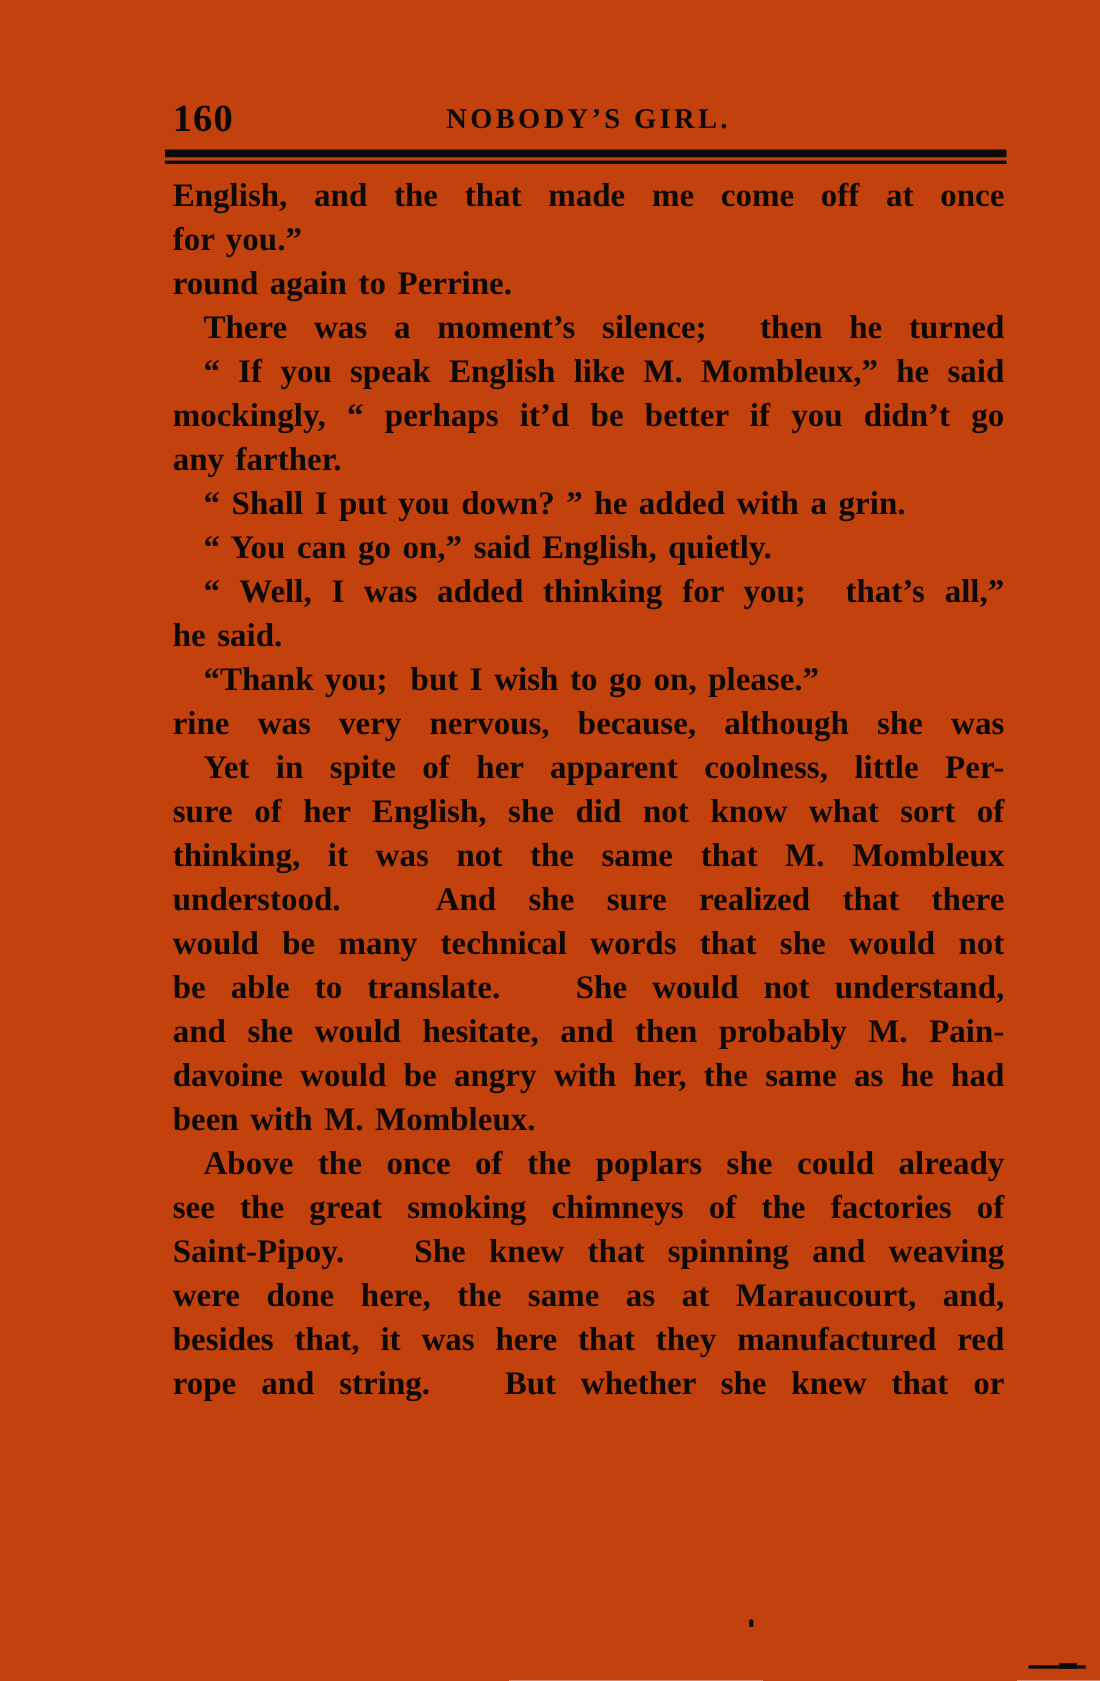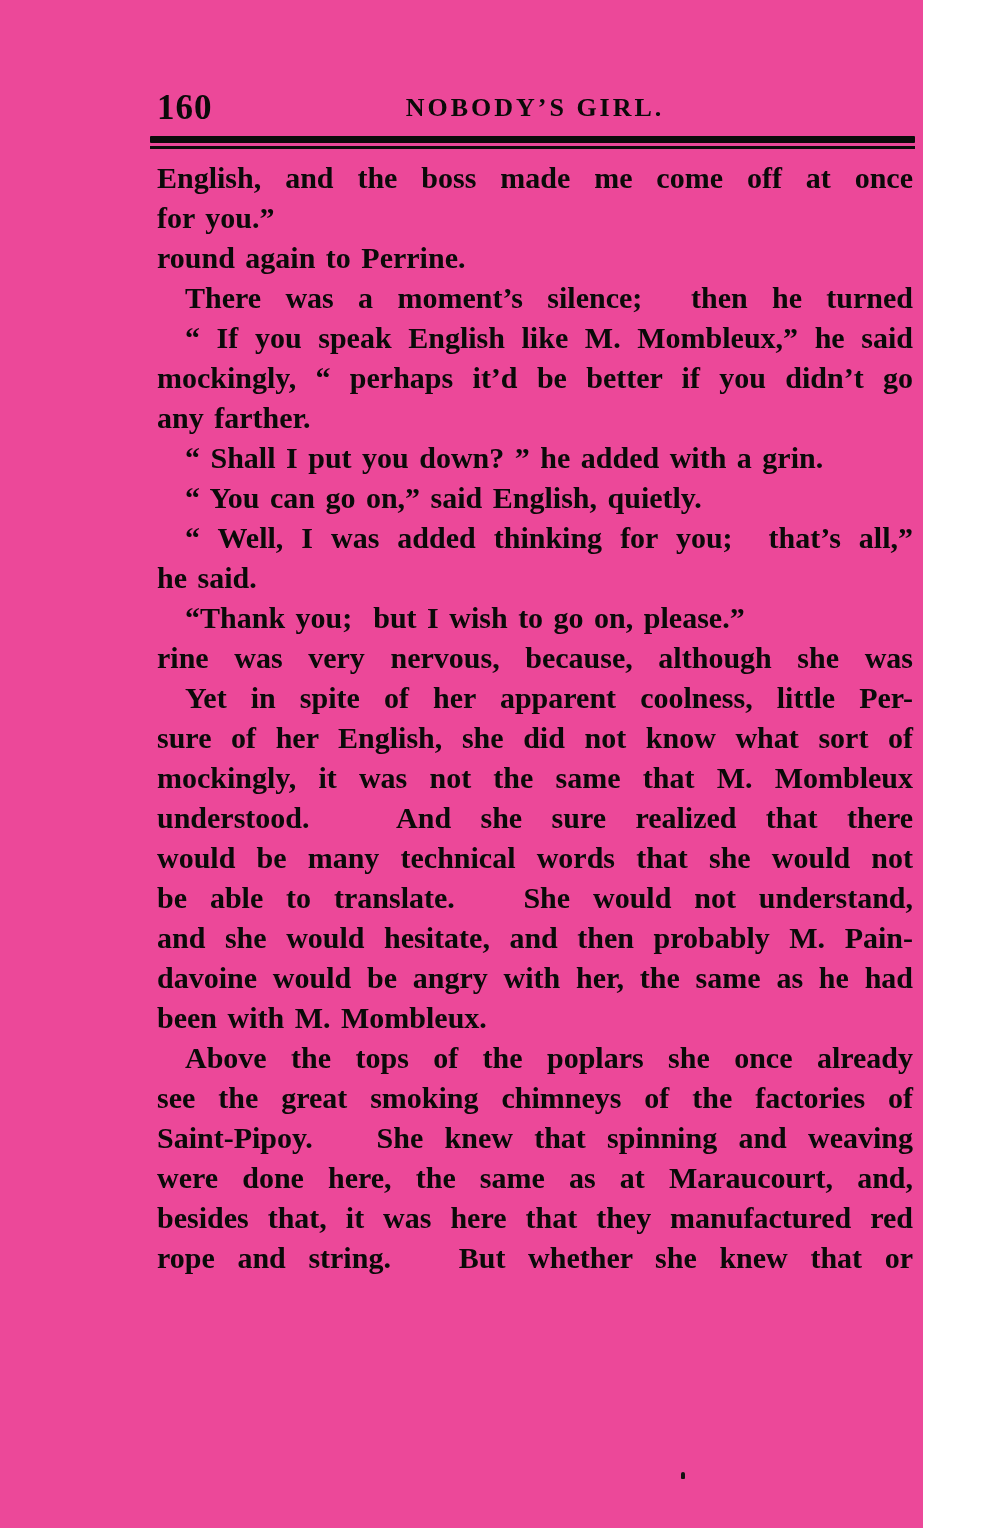--- a/index.html
+++ b/index.html
@@ -2,23 +2,23 @@
 <html><head>
 <meta charset="utf-8">
 <style>
   html, body {
     margin: 0;
     padding: 0;
     background: #ffffff;
   }
   .page {
     position: relative;
-    width: 923px;
+    width: 1000px;
     height: 1528px;
-    background: #ec4899;
+    background: #c2410c;
     overflow: hidden;
     font-family: "Liberation Serif", "DejaVu Serif", serif;
     color: #0b0a09;
   }
   
   .header {
     position: absolute;
     left: 157px;
     top: 88px;
     width: 756px;
@@ -116,21 +116,21 @@
   <div class="header">
     <span class="pagenum">160</span>
     <span class="runhead">NOBODY’S GIRL.</span>
   </div>
 
   <div class="rule-thick"></div>
   <div class="rule-thin"></div>
 
   <div class="body-text" id="body-text">
       <div class="paragraph">
-        <div class="line just">English, and the boss made me come off at once</div>
+        <div class="line just">English, and the that made me come off at once</div>
         <div class="line">for you.”</div>
       </div>
       <div class="paragraph">
         <div class="line">round again to Perrine.</div>
         <div class="line just indent">There was a moment’s silence;  then he turned</div>
       </div>
       <div class="paragraph">
         <div class="line just indent">“ If you speak English like M. Mombleux,” he said</div>
         <div class="line just">mockingly, “ perhaps it’d be better if you didn’t go</div>
         <div class="line">any farther.</div>
@@ -145,30 +145,30 @@
         <div class="line just indent">“ Well, I was added thinking for you;  that’s all,”</div>
         <div class="line">he said.</div>
       </div>
       <div class="paragraph">
         <div class="line indent">“Thank you;  but I wish to go on, please.”</div>
       </div>
       <div class="paragraph">
         <div class="line just">rine was very nervous, because, although she was</div>
         <div class="line just indent">Yet in spite of her apparent coolness, little Per-</div>
         <div class="line just">sure of her English, she did not know what sort of</div>
-        <div class="line just">mockingly, it was not the same that M. Mombleux</div>
+        <div class="line just">thinking, it was not the same that M. Mombleux</div>
         <div class="line just">understood.   And she sure realized that there</div>
         <div class="line just">would be many technical words that she would not</div>
         <div class="line just">be able to translate.   She would not understand,</div>
         <div class="line just">and she would hesitate, and then probably M. Pain-</div>
         <div class="line just">davoine would be angry with her, the same as he had</div>
         <div class="line">been with M. Mombleux.</div>
       </div>
       <div class="paragraph">
-        <div class="line just indent">Above the tops of the poplars she once already</div>
+        <div class="line just indent">Above the once of the poplars she could already</div>
         <div class="line just">see the great smoking chimneys of the factories of</div>
         <div class="line just">Saint-Pipoy.   She knew that spinning and weaving</div>
         <div class="line just">were done here, the same as at Maraucourt, and,</div>
         <div class="line just">besides that, it was here that they manufactured red</div>
         <div class="line just">rope and string.   But whether she knew that or</div>
       </div>
     </div>
 
   <div class="speck"></div>
   <div class="edge-dash"></div>

